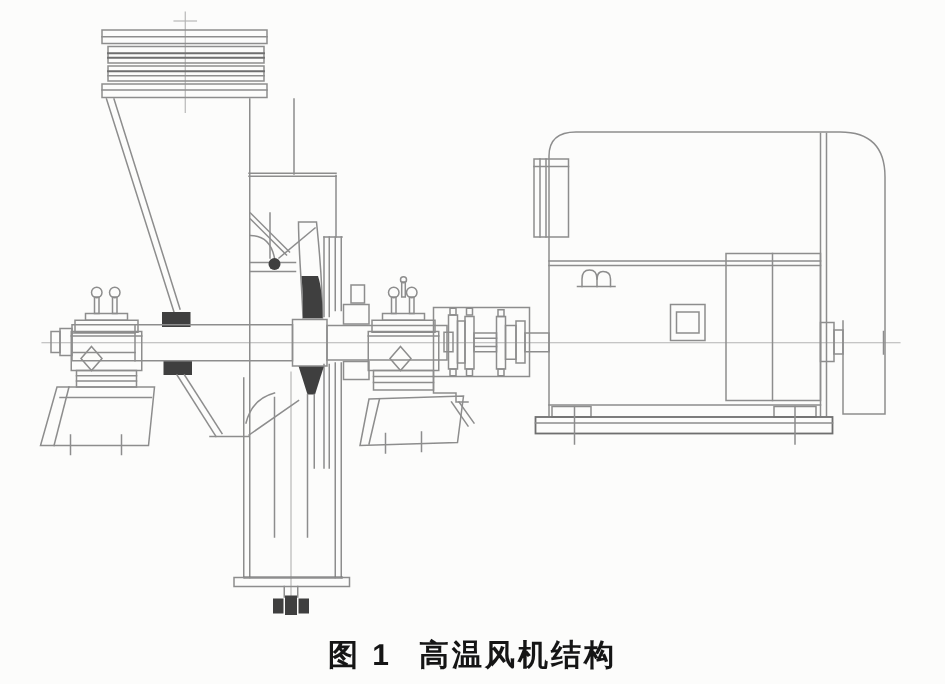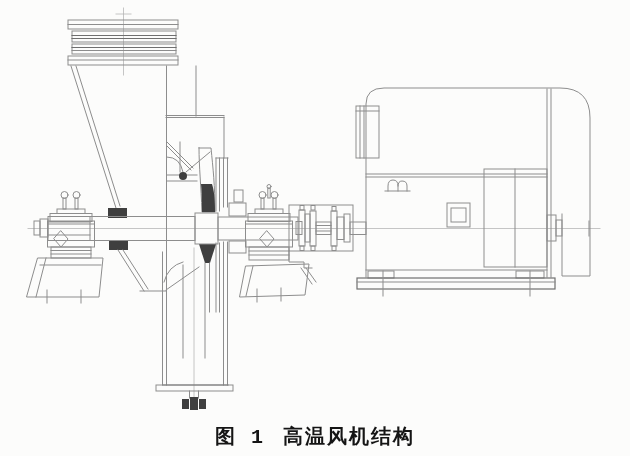--- a/index.html
+++ b/index.html
@@ -13,21 +13,20 @@
   svg{display:block;}
   .ln{fill:none;stroke:#8d8d8d;stroke-width:1;stroke-linecap:square;stroke-linejoin:miter;}
   .ln2{fill:none;stroke:#6f6f6f;stroke-width:1.2;stroke-linecap:square;}
   .thin{fill:none;stroke:#b3b3b3;stroke-width:.75;stroke-linecap:square;}
   .dk{fill:#3f3f3f;stroke:none;}
   #caption{
     position:absolute;left:0;top:423px;width:630px;
     text-align:center;
     font-weight:bold;font-size:20px;letter-spacing:2px;color:#151515;
     white-space:nowrap;
-    font-family:Liberation Mono, monospace;
   }
   #caption .gap{display:inline-block;width:18px;}
 </style>
 </head>
 <body>
 
 <div id="stage">
 <svg width="630" height="420" viewBox="0 0 630 420">
 
   <g>

